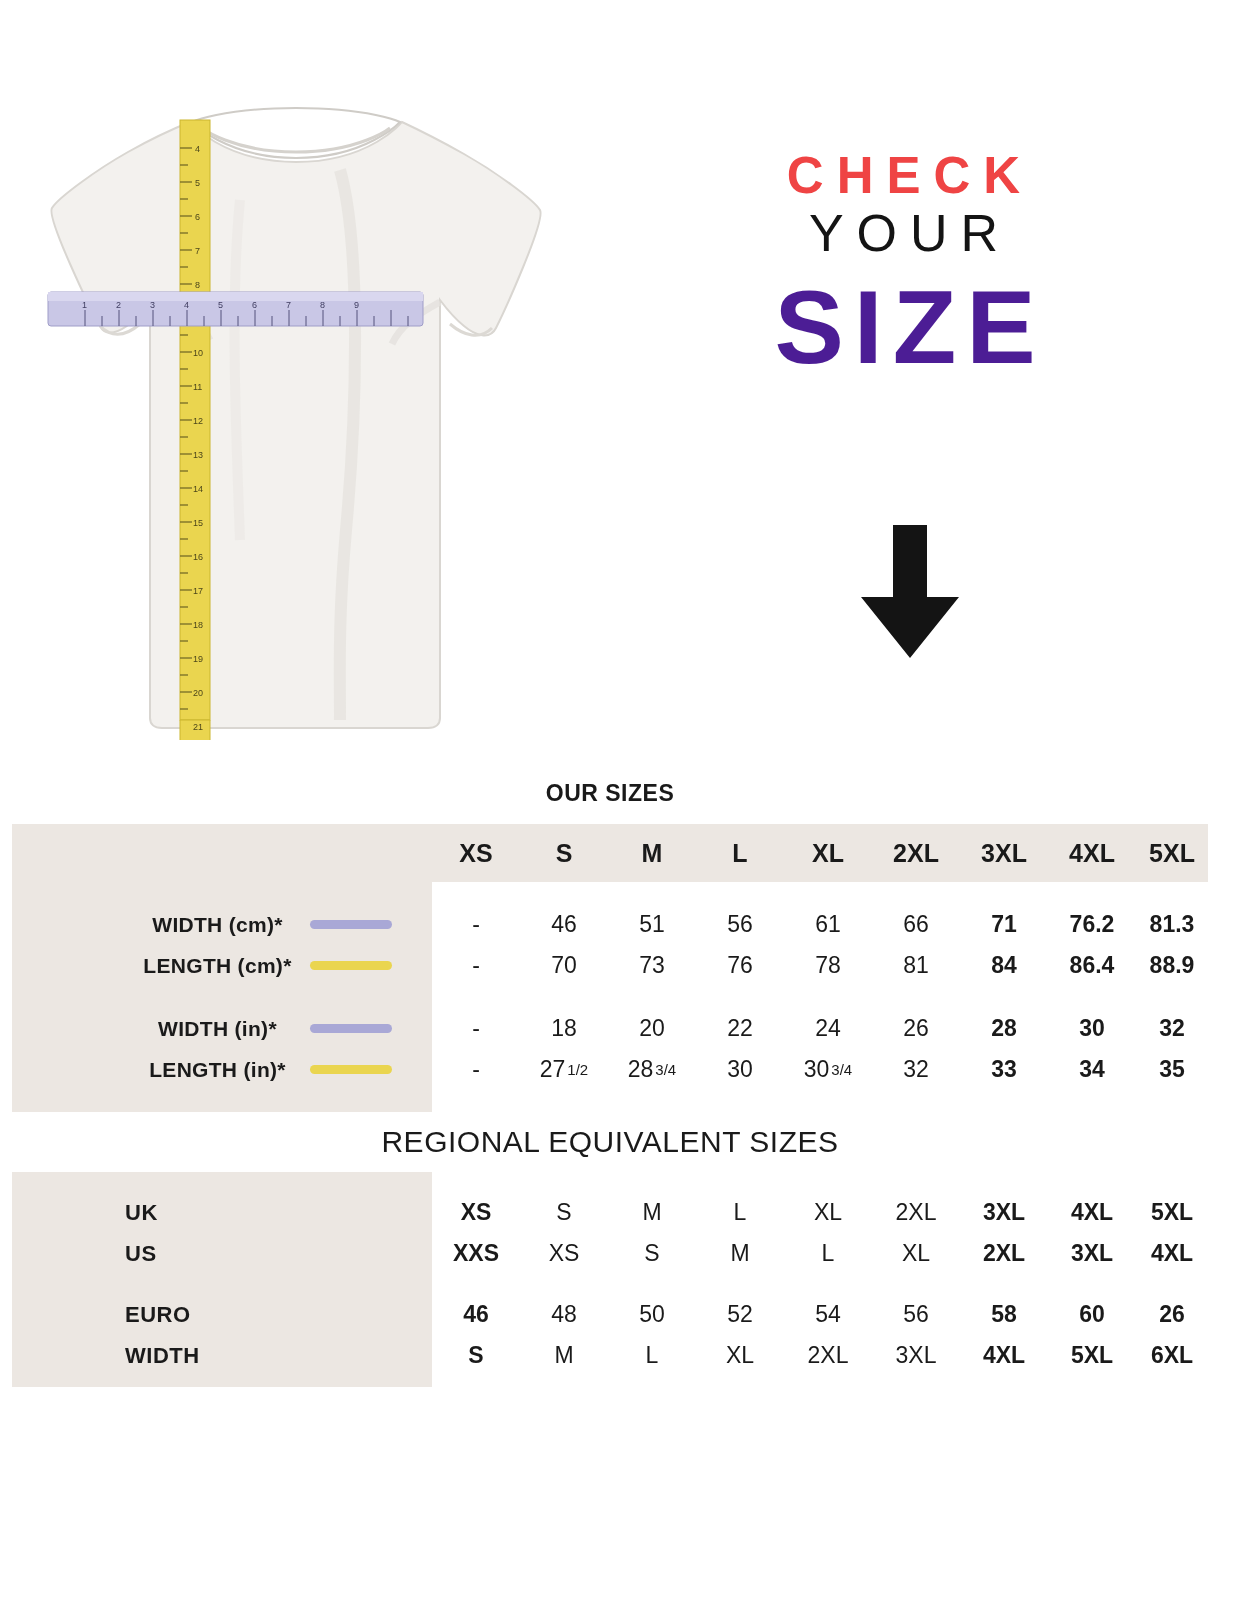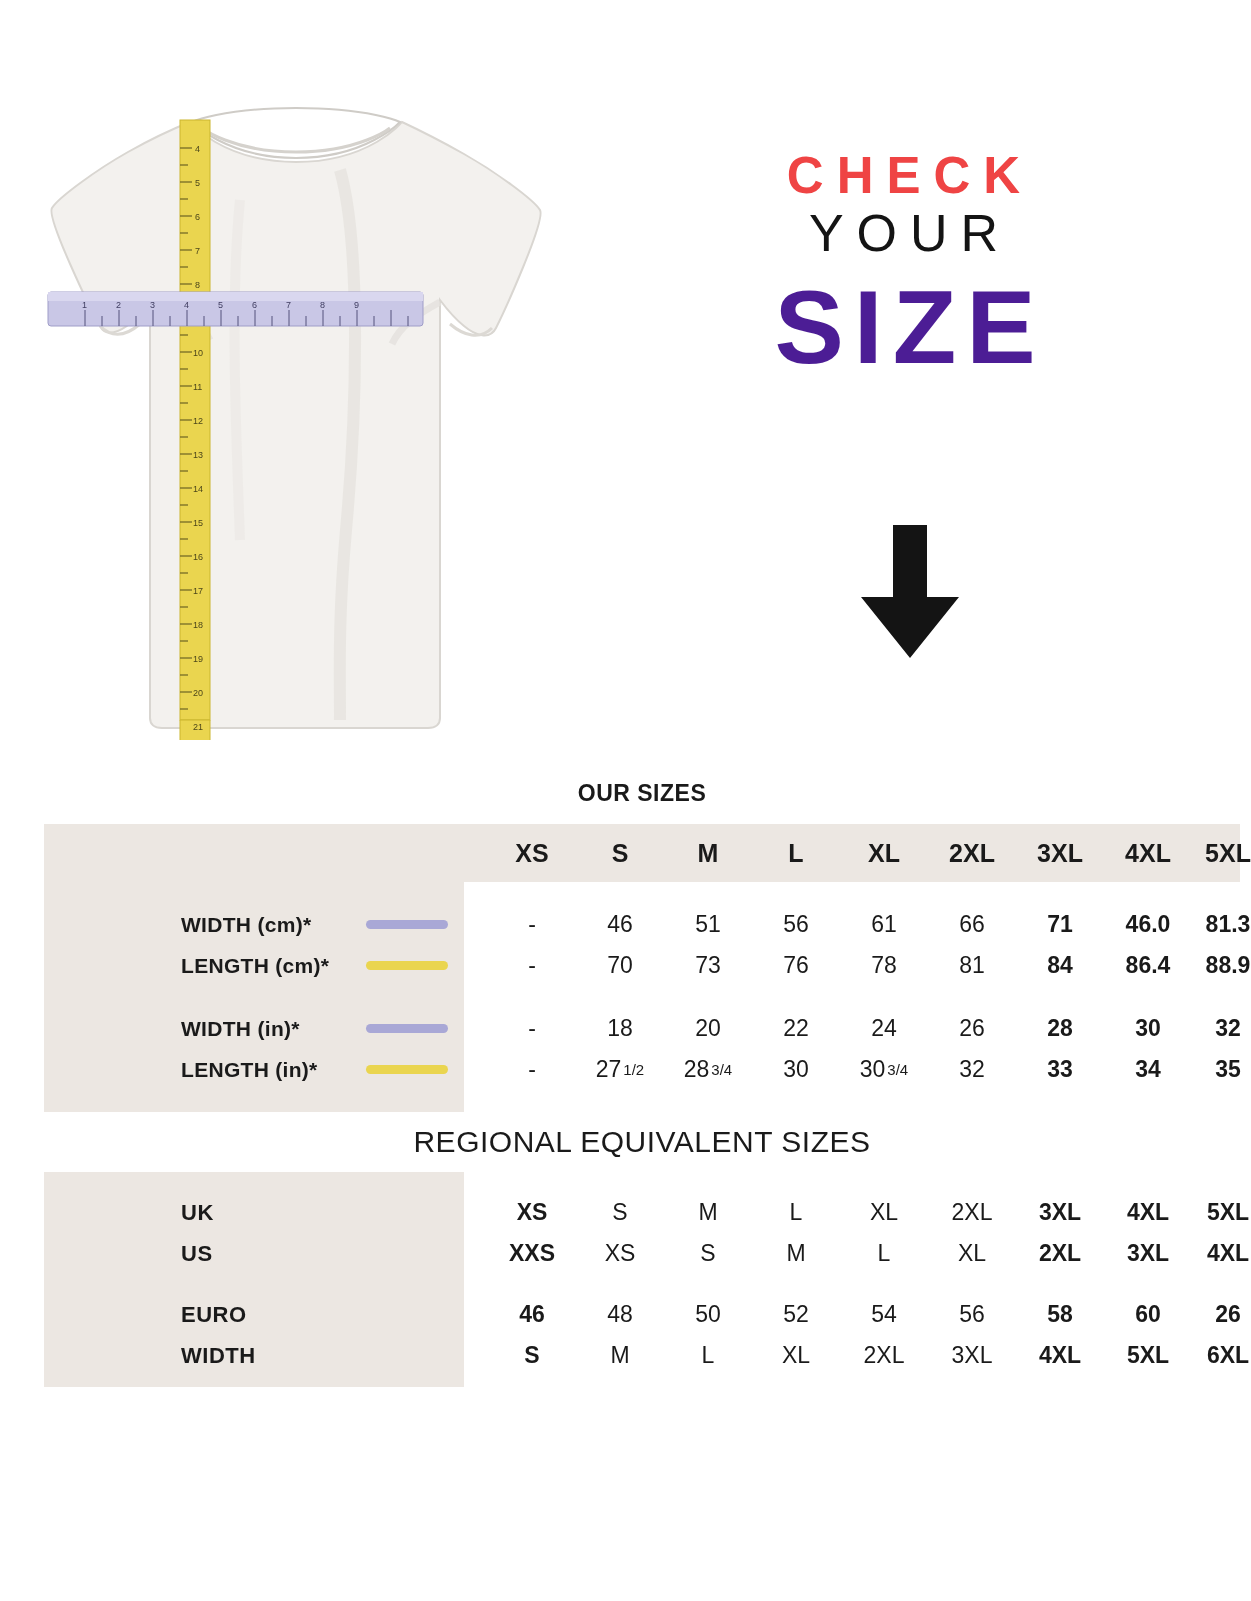--- a/index.html
+++ b/index.html
@@ -40,34 +40,32 @@
   .arrow-wrap {
     position: absolute; left: 630px; top: 525px; width: 560px;
     display: flex; justify-content: center;
   }
 
   
   .table-area {
     position: absolute; left: 12px; top: 762px;
     width: 1196px; height: 625px;
     background: #ece7e2;
-    margin-left: 32px;
   }
   .band-white { background: #ffffff; }
 
   .row-head-title {
     height: 62px; display: flex; align-items: center; justify-content: center;
     font-size: 23px; font-weight: 700; letter-spacing: 0.5px;
   }
 
   
   .grid {
     display: grid;
     grid-template-columns: 420px 88px 88px 88px 88px 88px 88px 88px 88px 72px;
-    padding-left: 24px;
   }
 
   .size-head-row { height: 58px; }
   .size-head-row .cell {
     display: flex; align-items: center; justify-content: center;
     font-size: 25px; font-weight: 700;
   }
   .size-head-row .lbl { }
 
   .measure-block {
@@ -77,21 +75,21 @@
     position: absolute; left: 420px; top: 0; right: 0; bottom: 0;
     background: #ffffff;
   }
   .m-row { height: 41px; position: relative; }
   .m-row .cell {
     display: flex; align-items: center; justify-content: center;
     font-size: 23px;
   }
   .m-row .lbl {
     display: flex; align-items: center; justify-content: flex-start;
-    padding-left: 113px; font-size: 21px; font-weight: 700; letter-spacing: 0.3px;
+    padding-left: 113px; font-size: 21px; font-weight: 700; letter-spacing: 0.3px; text-align: center;
   }
   .m-row .lbl .txt { width: 185px; }
   .swatch { width: 82px; height: 9px; border-radius: 5px; display:inline-block; }
   .sw-purple { background: #a9a8d6; }
   .sw-yellow { background: #ead54f; }
   .bold { font-weight: 700; }
   .frac { font-size: 15px; vertical-align: super; margin-left: 2px; }
   .gap-row { height: 22px; }
 
   .regional-title {
@@ -283,21 +281,21 @@
           <span class="txt">WIDTH (cm)*</span>
           <span class="swatch sw-purple"></span>
         </div>
         <div class="cell">-</div>
         <div class="cell">46</div>
         <div class="cell">51</div>
         <div class="cell">56</div>
         <div class="cell">61</div>
         <div class="cell">66</div>
         <div class="cell bold">71</div>
-        <div class="cell bold">46.0</div>
+        <div class="cell bold">76.2</div>
         <div class="cell bold">81.3</div>
       </div>
 
       <div class="grid m-row">
         <div class="lbl">
           <span class="txt">LENGTH (cm)*</span>
           <span class="swatch sw-yellow"></span>
         </div>
         <div class="cell">-</div>
         <div class="cell">70</div>

